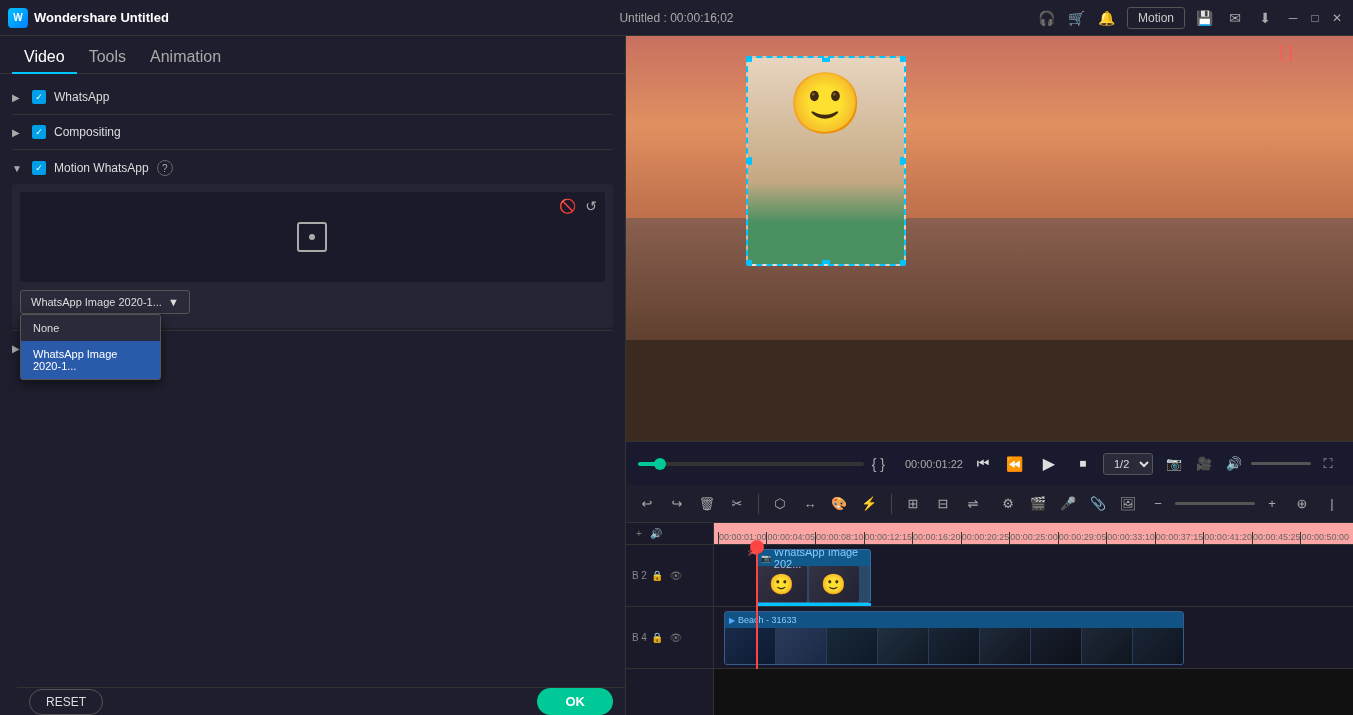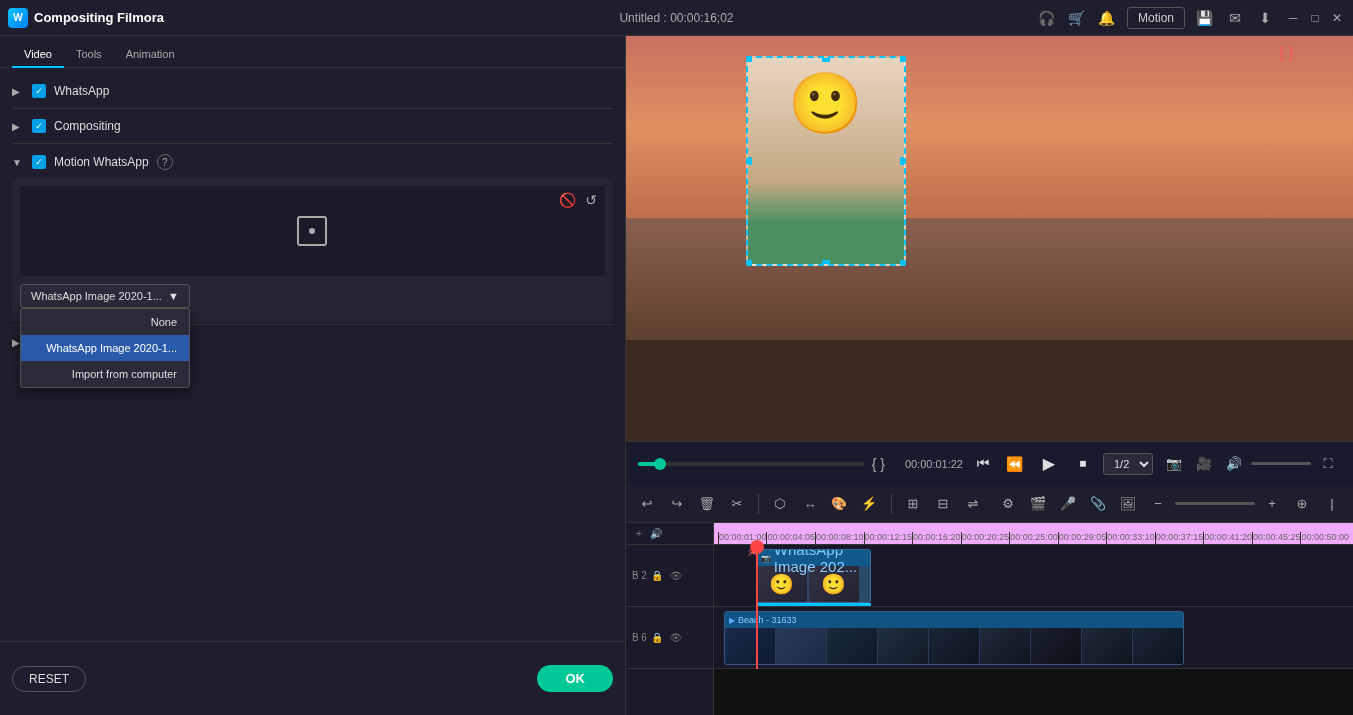--- a/index.html
+++ b/index.html
@@ -114,21 +114,21 @@
     .panel-tabs {
       display: flex;
       gap: 0;
       padding: 6px 12px 0;
       border-bottom: 1px solid #333;
     }
     .panel-tab {
       padding: 6px 12px;
       color: #aaa;
       cursor: pointer;
-      font-size: 11px;
+      font-size: 16px;
       border-bottom: 2px solid transparent;
       margin-bottom: -1px;
     }
     .panel-tab.active {
       color: #fff;
       border-bottom: 2px solid #00c3ff;
     }
 
     
     .properties-area {
@@ -239,27 +239,26 @@
       display: flex;
       align-items: center;
       justify-content: space-between;
       cursor: pointer;
       font-size: 11px;
     }
     .dropdown-menu {
       position: absolute;
       top: 100%;
       left: 0;
-      width: 170px;
+      width: 141px;
       background: #2a2a3a;
       border: 1px solid #555;
       border-radius: 3px;
       z-index: 100;
       box-shadow: 0 4px 12px rgba(0,0,0,0.5);
-      text-align: right;
     }
     .dropdown-menu-item {
       padding: 7px 12px;
       cursor: pointer;
       font-size: 11px;
       color: #ddd;
     }
     .dropdown-menu-item:hover, .dropdown-menu-item.selected {
       background: #3a4a6a;
       color: #fff;
@@ -291,22 +290,23 @@
       justify-content: center;
       color: #666;
       font-size: 9px;
     }
 
     
     .panel-bottom {
       display: flex;
       align-items: center;
       justify-content: space-between;
-      padding: 23px 12px;
+      padding: 0 12px;
       border-top: 1px solid #333;
+      margin-left: 17px;
     }
     .reset-btn {
       background: transparent;
       border: 1px solid #555;
       color: #ddd;
       padding: 5px 16px;
       border-radius: 14px;
       cursor: pointer;
       font-size: 12px;
       font-weight: 500;
@@ -578,21 +578,21 @@
       font-size: 10px;
       cursor: pointer;
     }
     .track-content-area {
       flex: 1;
       position: relative;
       overflow: hidden;
     }
     .timeline-ruler {
       height: 22px;
-      background: #f0abfc;
+      background: #fca5a5;
       border-bottom: 1px solid #333;
       position: relative;
       display: flex;
       align-items: flex-end;
     }
     .ruler-marks {
       display: flex;
       gap: 0;
       height: 100%;
       align-items: flex-end;
@@ -725,21 +725,21 @@
       background: #00c3ff;
     }
 
   </style>
 </head>
 <body>
 
 <div class="menu-bar">
   <div class="app-logo">
     <div class="logo-icon">W</div>
-    <span>Compositing Filmora</span>
+    <span>Wondershare Untitled</span>
   </div>
   <div class="title-center">Untitled : 00:00:16;02</div>
   <div class="menu-right">
     <div class="menu-right-icon">🎧</div>
     <div class="menu-right-icon">🛒</div>
     <div class="menu-right-icon">🔔</div>
     <button class="login-btn">Motion</button>
     <div class="menu-right-icon">💾</div>
     <div class="menu-right-icon">✉</div>
     <div class="menu-right-icon">⬇</div>
@@ -799,21 +799,20 @@
 
         <div class="dropdown-container">
           <div class="dropdown-btn">
             <span>WhatsApp Image 2020-1...</span>
             <span>▼</span>
           </div>
 
           <div class="dropdown-menu">
             <div class="dropdown-menu-item">None</div>
             <div class="dropdown-menu-item selected">WhatsApp Image 2020-1...</div>
-            <div class="dropdown-menu-item">Import from computer</div>
           </div>
         </div>
       </div>
 
       <div class="divider-line"></div>
 
       <div class="stabilization-row">
         <span class="chevron">▶</span>
         <div class="checkbox-disabled"></div>
         <span class="section-title" style="color:#777">Stabilization</span>
@@ -917,21 +916,21 @@
           <div class="tl-icon">🔊</div>
         </div>
 
         <div class="track-label-row">
           <span class="track-num">B 2</span>
           <div class="track-lock-icon">🔒</div>
           <div class="track-vis-icon">👁</div>
         </div>
 
         <div class="track-label-row">
-          <span class="track-num">B 6</span>
+          <span class="track-num">B 4</span>
           <div class="track-lock-icon">🔒</div>
           <div class="track-vis-icon">👁</div>
         </div>
       </div>
 
       <div class="track-content-area">
 
         <div class="timeline-ruler">
           <div class="ruler-marks">
             <div class="ruler-mark">00:00:01:00</div>
@@ -954,21 +953,21 @@
 
           <div class="playhead">
             <div class="playhead-top"></div>
             <div class="playhead-scissors">✂</div>
           </div>
 
           <div class="track-row">
             <div class="clip-item clip-image">
               <div class="clip-label-bar">
                 <span style="font-size:8px; color:#5af; font-weight:bold;">📷</span>
-                <span style="font-size:15px; color:#8cf;">WhatsApp Image 202...</span>
+                <span style="font-size:11px; color:#8cf;">WhatsApp Image 202...</span>
               </div>
               <div style="display:flex; gap:2px; margin-top:16px; height:calc(100% - 16px);">
                 <div style="width:50px; background:linear-gradient(135deg,#334,#223); border-radius:2px; display:flex; align-items:center; justify-content:center; font-size:20px;">🙂</div>
                 <div style="width:50px; background:linear-gradient(135deg,#334,#223); border-radius:2px; display:flex; align-items:center; justify-content:center; font-size:20px;">🙂</div>
               </div>
             </div>
             <div class="track-selection-bar"></div>
           </div>
 
           <div class="track-row">

